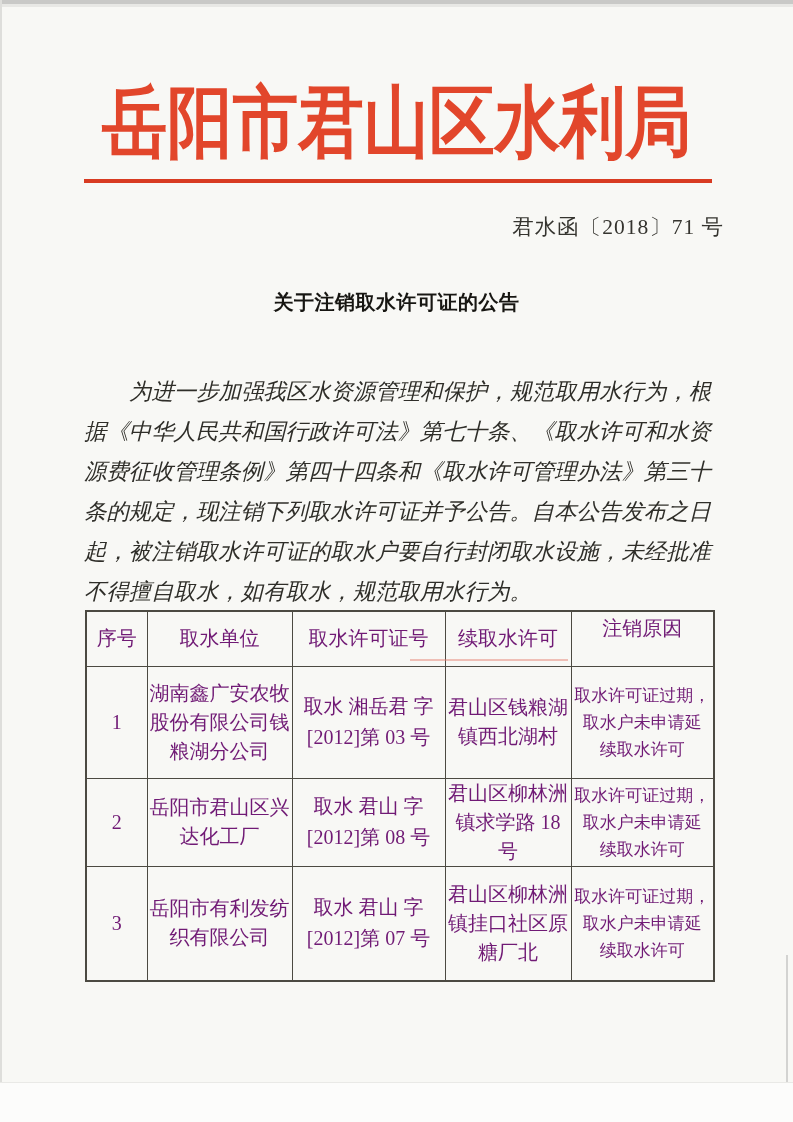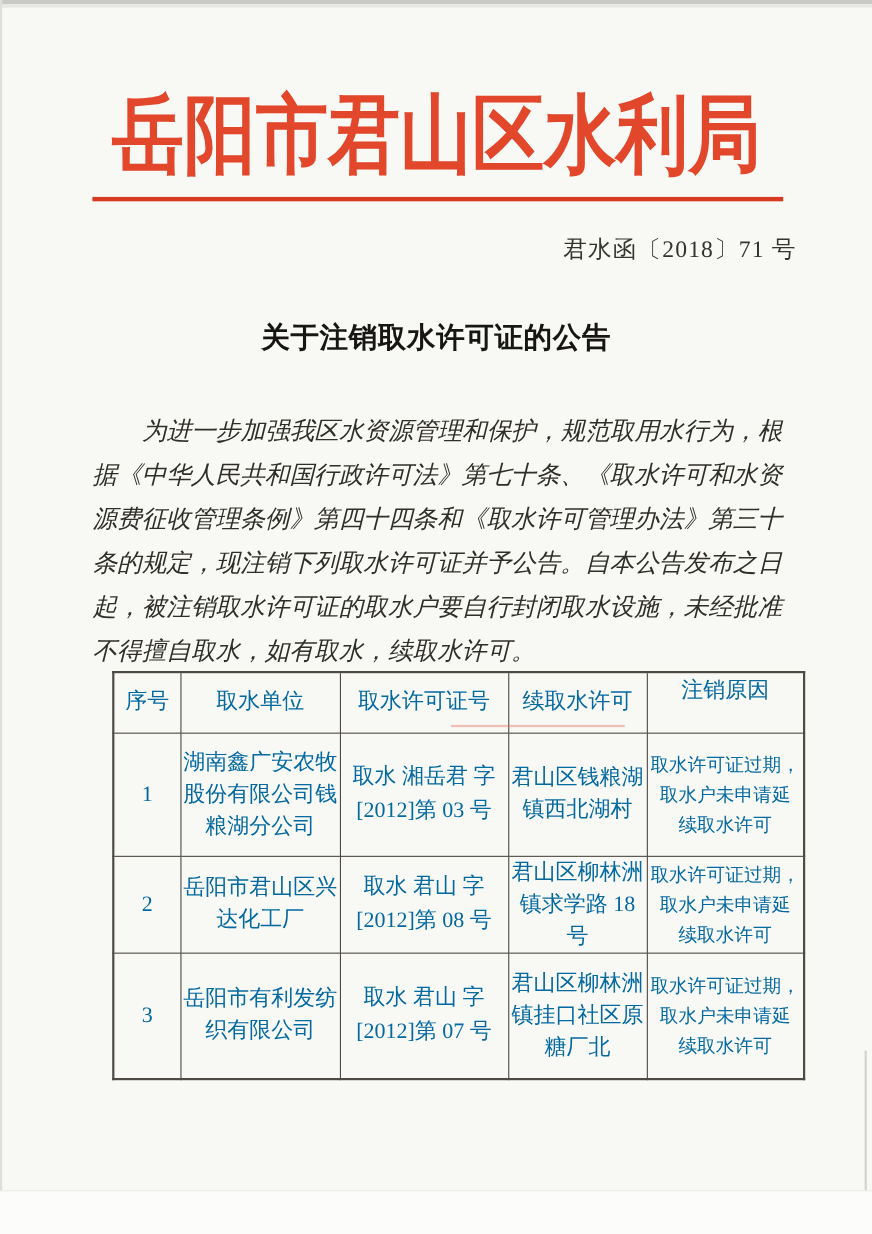--- a/index.html
+++ b/index.html
@@ -52,21 +52,21 @@
   }
   .doc-number {
     position: absolute; top: 212px; right: 69px;
     font-size: 21.5px; color: #35342f;
     letter-spacing: 1px;
     white-space: nowrap;
   }
   .doc-title {
     position: absolute; top: 289px; left: 0; right: 0;
     text-align: center;
-    font-size: 26px; font-weight: bold;
+    font-size: 20px; font-weight: bold;
     color: #171612;
     letter-spacing: 0.5px;
     white-space: nowrap;
   }
   .body-paragraph {
     position: absolute; top: 372px; left: 84px; width: 632px;
     color: #2f2e29;
     font-style: italic;
   }
   .body-line {
@@ -74,22 +74,21 @@
     height: 40px; line-height: 40px;
     white-space: nowrap;
   }
   .body-line.indent { text-indent: 45px; }
   
   .permits-table {
     position: absolute; top: 610px; left: 85px;
     border-collapse: collapse;
     table-layout: fixed;
     width: 628px;
-    color: #0369a1;
-    margin-left: 17px;
+    color: #701a75;
   }
   .permits-table td, .permits-table th {
     border: 1px solid #4c4a42;
     text-align: center;
     vertical-align: middle;
     font-weight: normal;
     font-size: 20px;
     line-height: 29px;
     overflow: hidden;
   }
@@ -135,21 +134,21 @@
   <div class="doc-number">君水函〔2018〕71 号</div>
 
   <div class="doc-title">关于注销取水许可证的公告</div>
 
   <div class="body-paragraph">
     <div class="body-line indent">为进一步加强我区水资源管理和保护，规范取用水行为，根</div>
     <div class="body-line">据《中华人民共和国行政许可法》第七十条、《取水许可和水资</div>
     <div class="body-line">源费征收管理条例》第四十四条和《取水许可管理办法》第三十</div>
     <div class="body-line">条的规定，现注销下列取水许可证并予公告。自本公告发布之日</div>
     <div class="body-line">起，被注销取水许可证的取水户要自行封闭取水设施，未经批准</div>
-    <div class="body-line">不得擅自取水，如有取水，续取水许可。</div>
+    <div class="body-line">不得擅自取水，如有取水，规范取用水行为。</div>
   </div>
 
   <table class="permits-table">
     <colgroup>
       <col class="col-no">
       <col class="col-unit">
       <col class="col-license">
       <col class="col-loc">
       <col class="col-reason">
     </colgroup>

